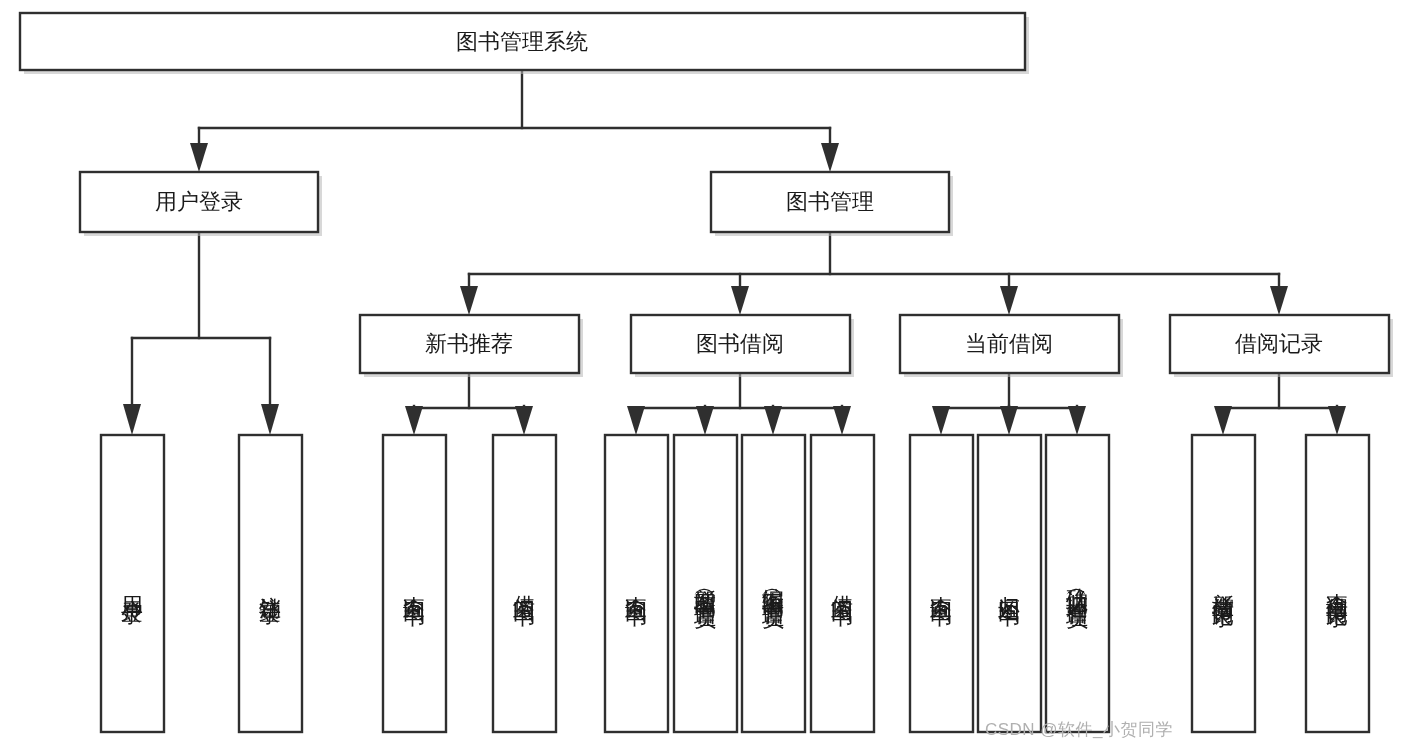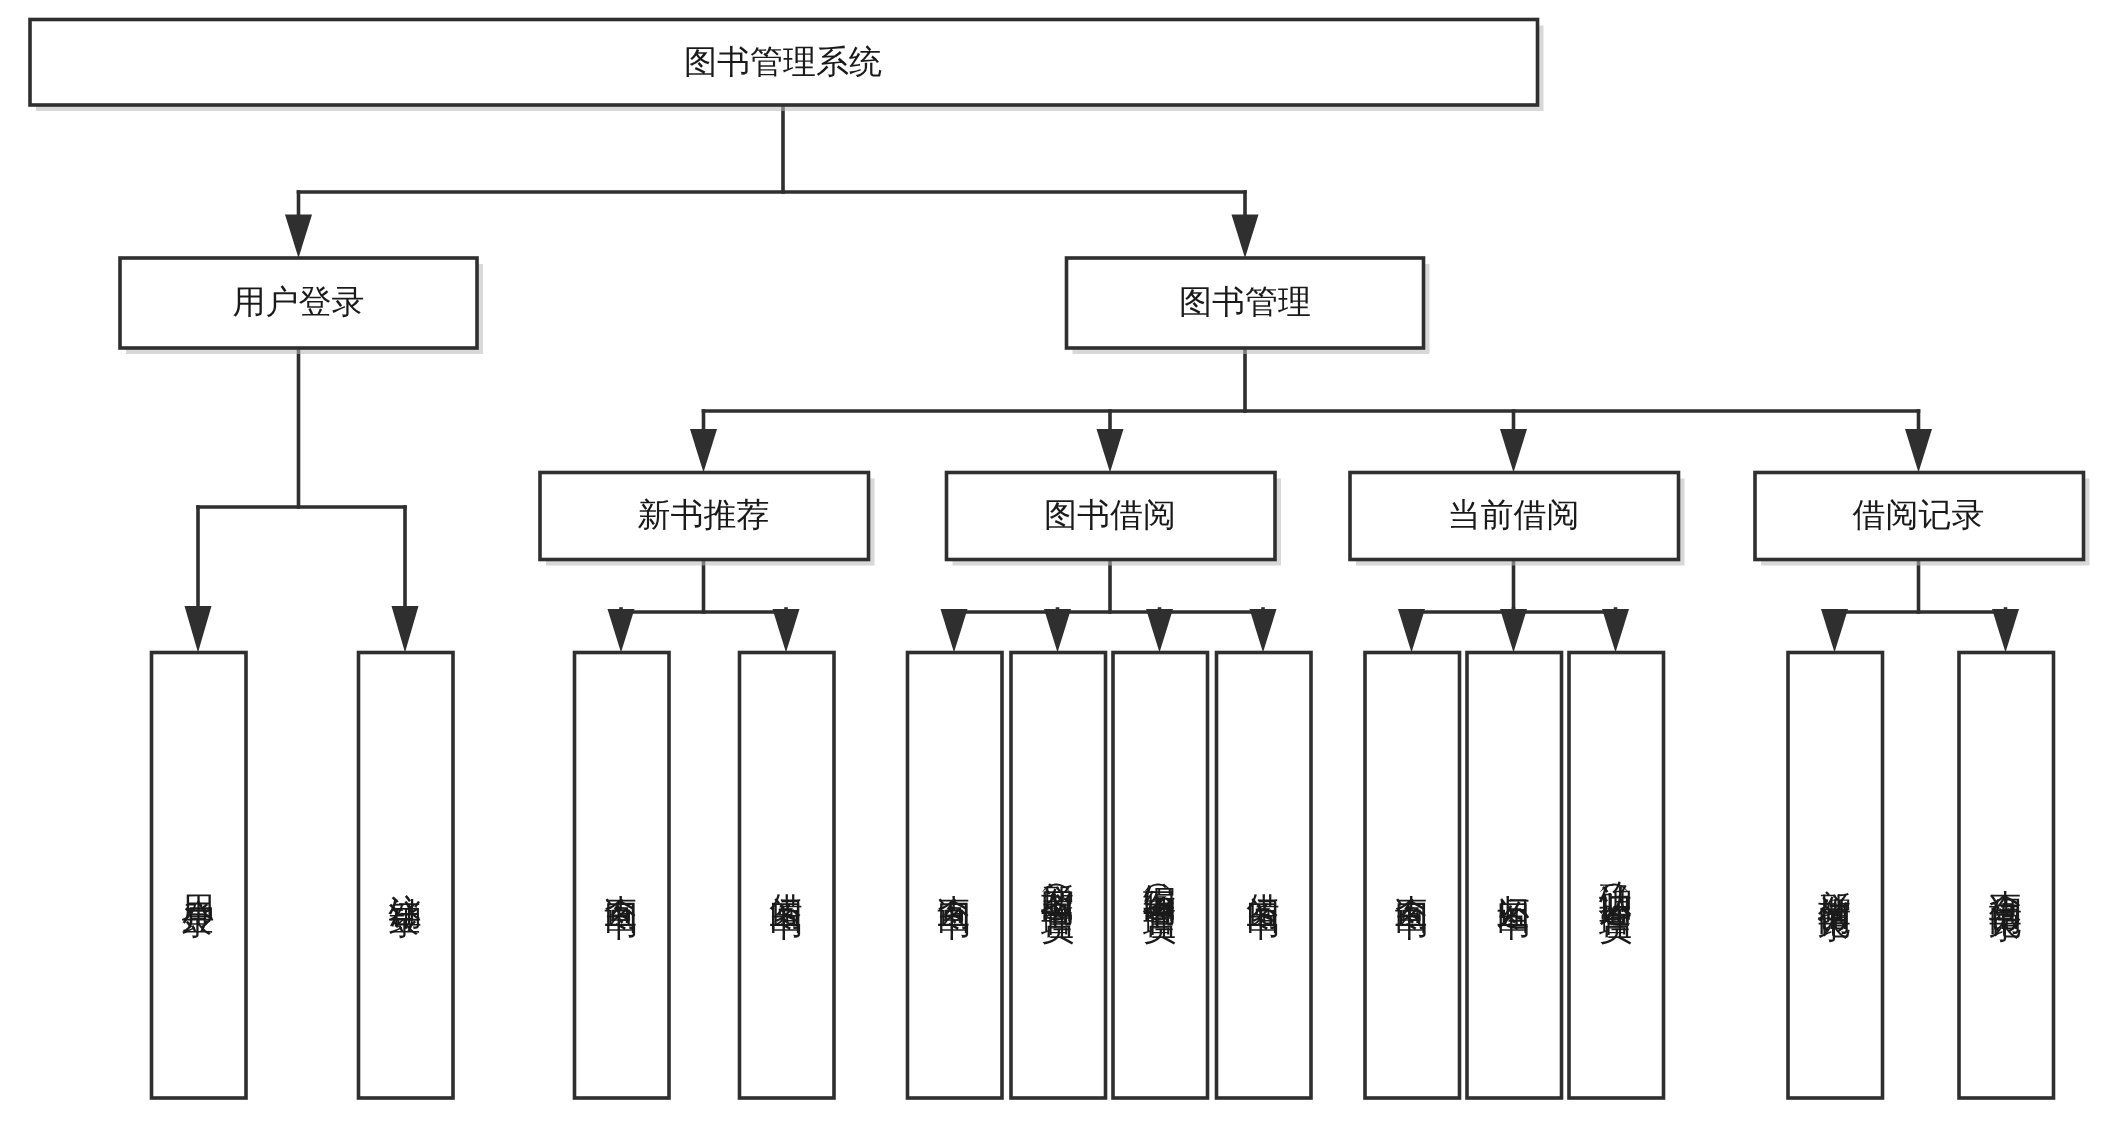--- a/index.html
+++ b/index.html
@@ -248,14 +248,15 @@
     <span class="v-label">确认归还（管理员）</span>
   </div>
 
   <div class="v-label-wrap" style="left:1192px; top:435px; width:63px; height:297px;">
     <span class="v-label">新增借阅记录</span>
   </div>
   <div class="v-label-wrap" style="left:1306px; top:435px; width:63px; height:297px;">
     <span class="v-label">查询借阅记录</span>
   </div>
 
+  <div class="watermark">CSDN @软件_小贺同学</div>
 
 </div>
 
 </body></html>

